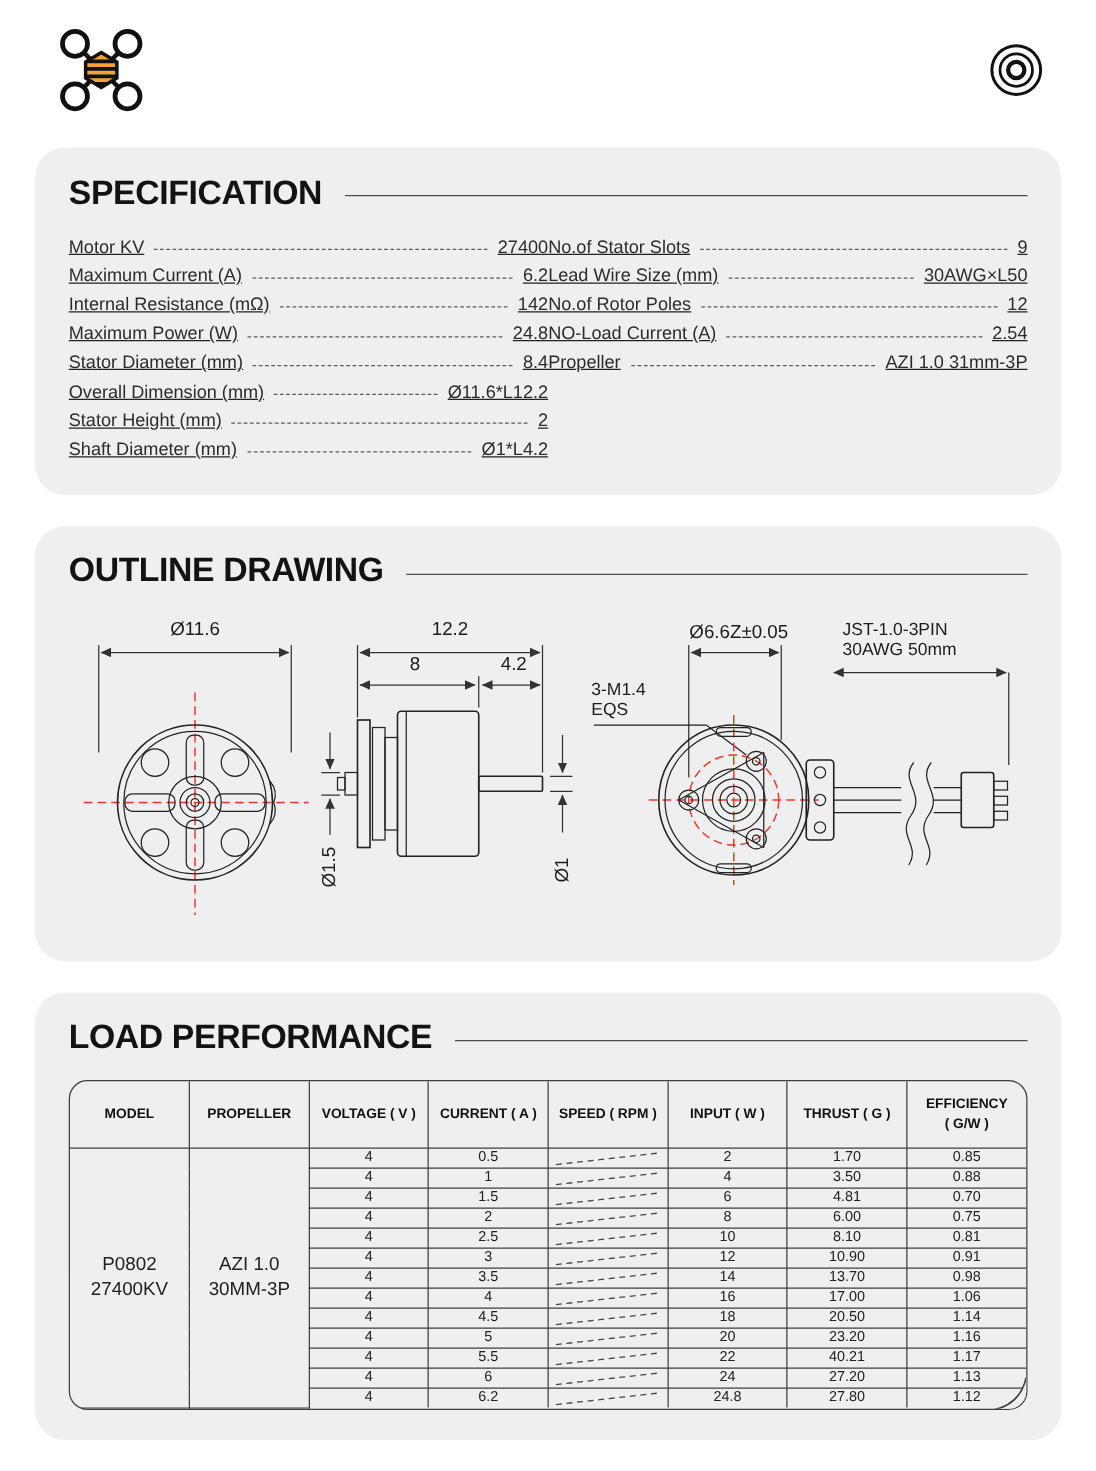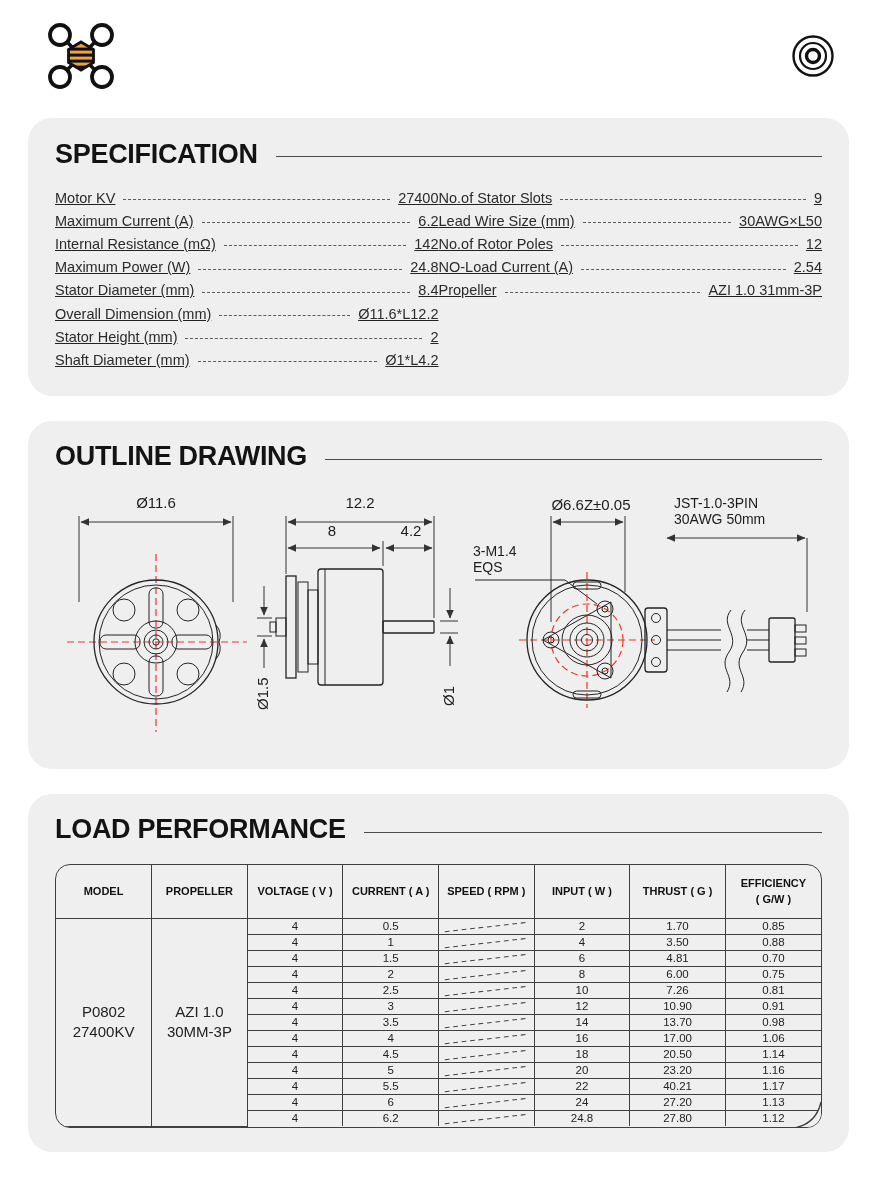--- a/index.html
+++ b/index.html
@@ -397,21 +397,21 @@
             </tr>
             <tr>
               <td>4</td>
               <td>2.5</td>
               <td>
                 <svg viewBox="0 0 96 15" preserveAspectRatio="none" class="dash-svg">
                   <line x1="4" y1="12.5" x2="92" y2="2.5" stroke="#444" stroke-width="1.1" stroke-dasharray="5 4"></line>
                 </svg>
               </td>
               <td>10</td>
-              <td>7.26</td>
+              <td>8.10</td>
               <td>0.81</td>
             </tr>
             <tr>
               <td>4</td>
               <td>3</td>
               <td>
                 <svg viewBox="0 0 96 15" preserveAspectRatio="none" class="dash-svg">
                   <line x1="4" y1="12.5" x2="92" y2="2.5" stroke="#444" stroke-width="1.1" stroke-dasharray="5 4"></line>
                 </svg>
               </td>

